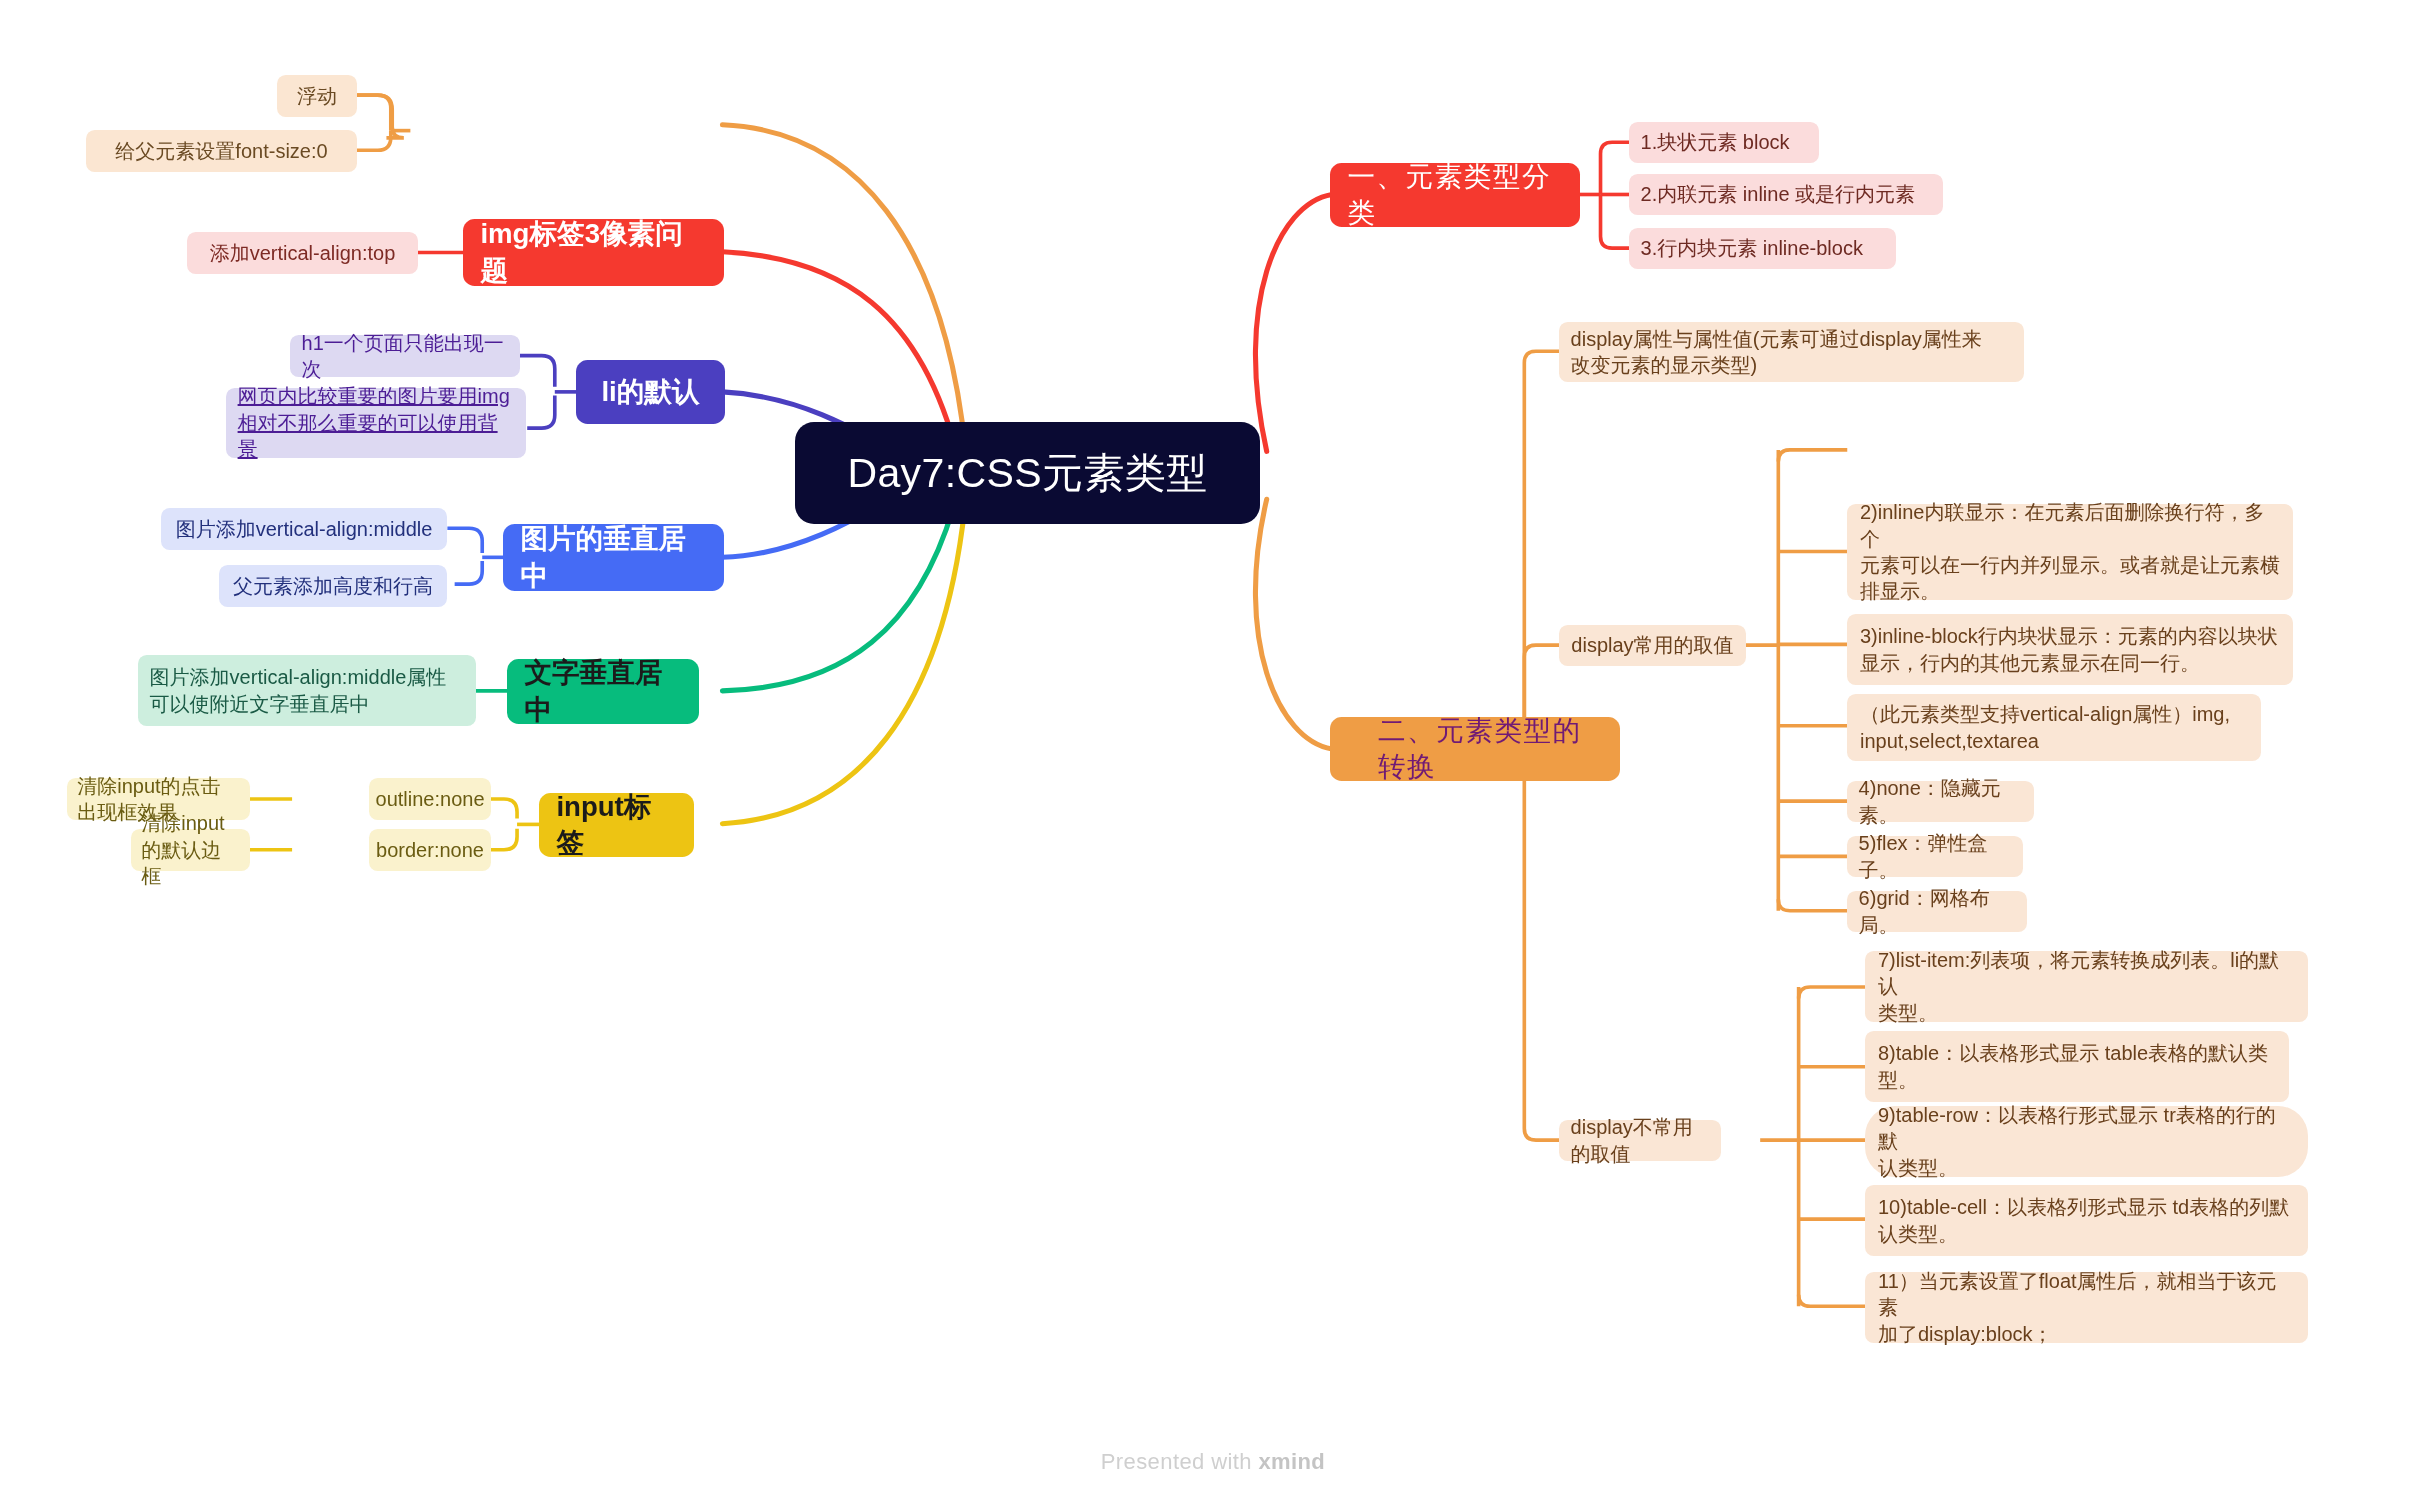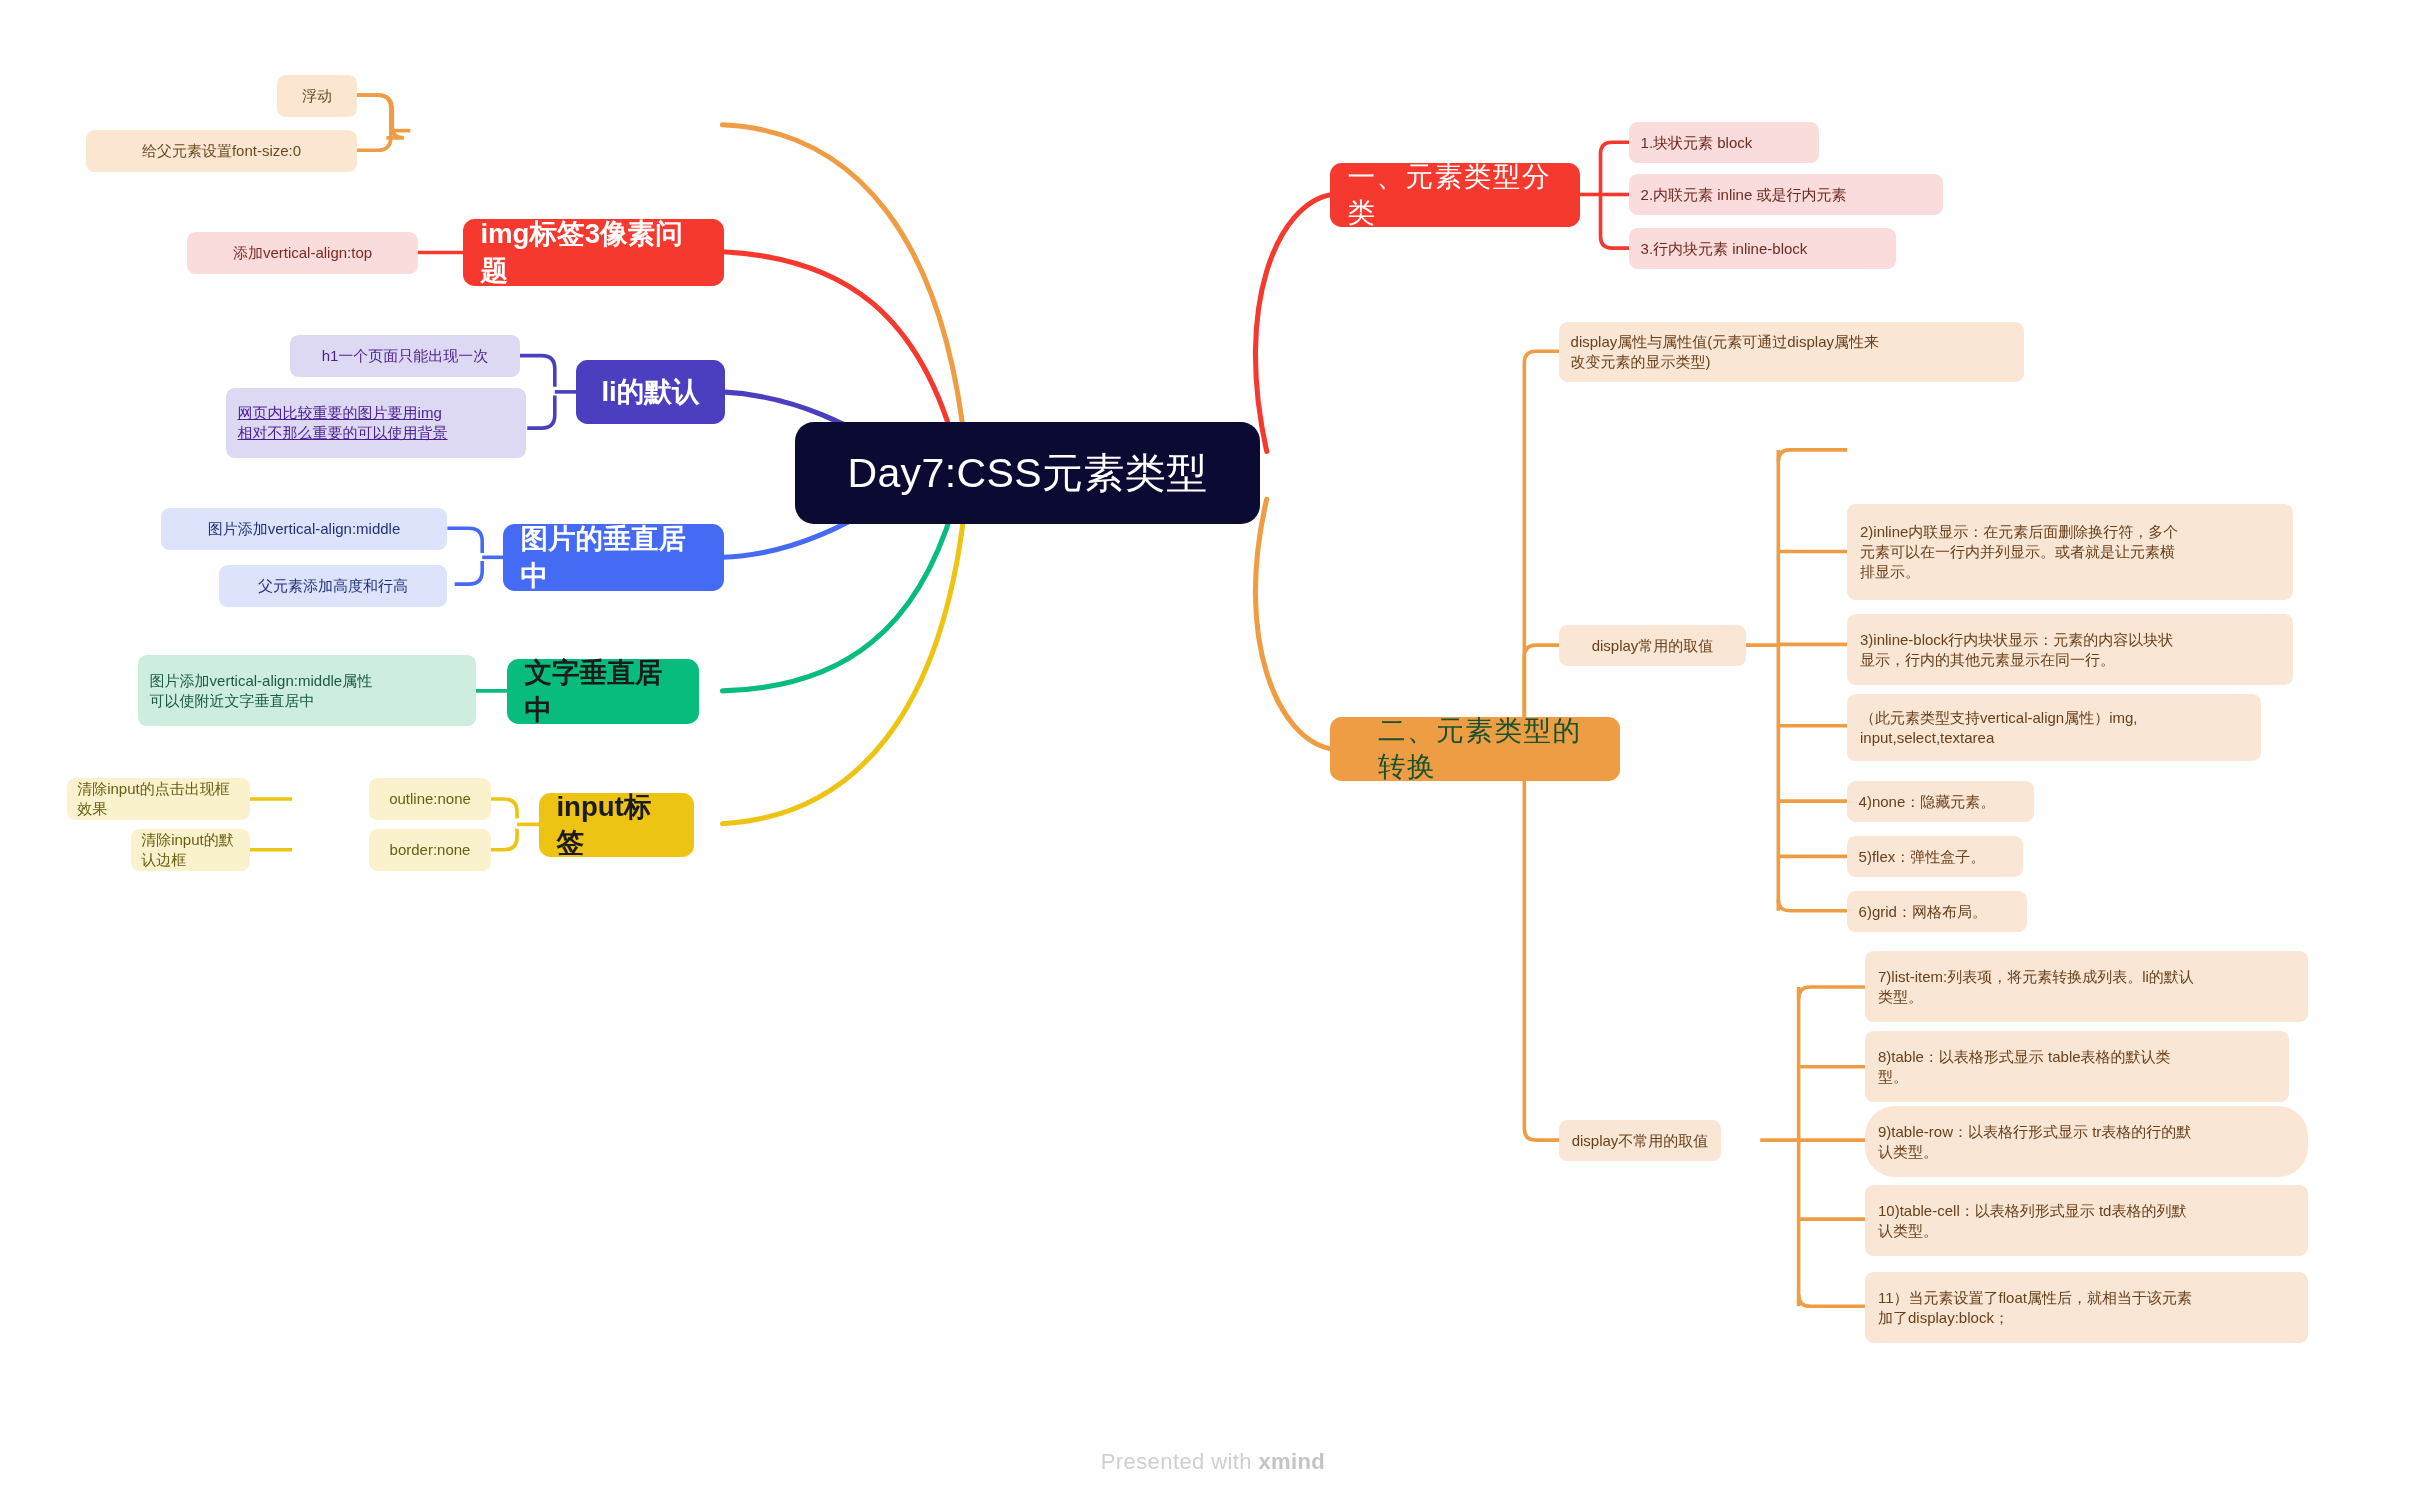--- a/index.html
+++ b/index.html
@@ -48,25 +48,25 @@
     padding: 0 17.4px;
     justify-content: center;
   }
   .main.orange   { background:#ef9d45; color:#1b1b1b; }
   .main.red      { background:#f5392f; color:#ffffff; }
   .main.indigo   { background:#4b3fc0; color:#ffffff; }
   .main.blue     { background:#456bf5; color:#ffffff; }
   .main.green    { background:#07bc7d; color:#1b1b1b; }
   .main.yellow   { background:#edc413; color:#1b1b1b; }
   .main.red2     { background:#f5392f; color:#ffffff; font-weight:400; letter-spacing:1.5px;}
-  .main.orange2  { background:#ef9d45; color:#14532d; font-weight:400; letter-spacing:1.5px;padding-left:48px;}
+  .main.orange2  { background:#ef9d45; color:#701a75; font-weight:400; letter-spacing:1.5px;padding-left:48px;}
 
   
   .leaf {
-    font-size: 15px;
+    font-size: 20px;
     font-weight: 400;
     border-radius: 8.7px;
     padding: 7.3px 11.6px;
     align-items: center;
   }
   .leaf.l-orange  { background:#fbe6d2; color:#6a4a23; }
   .leaf.l-pink    { background:#fbdcdc; color:#7d2a24; }
   .leaf.l-purple  { background:#ddd9f2; color:#4c1d95; }
   .leaf.l-blue    { background:#dde3fb; color:#22307c; }
   .leaf.l-green   { background:#cdeede; color:#1a5a45; }

